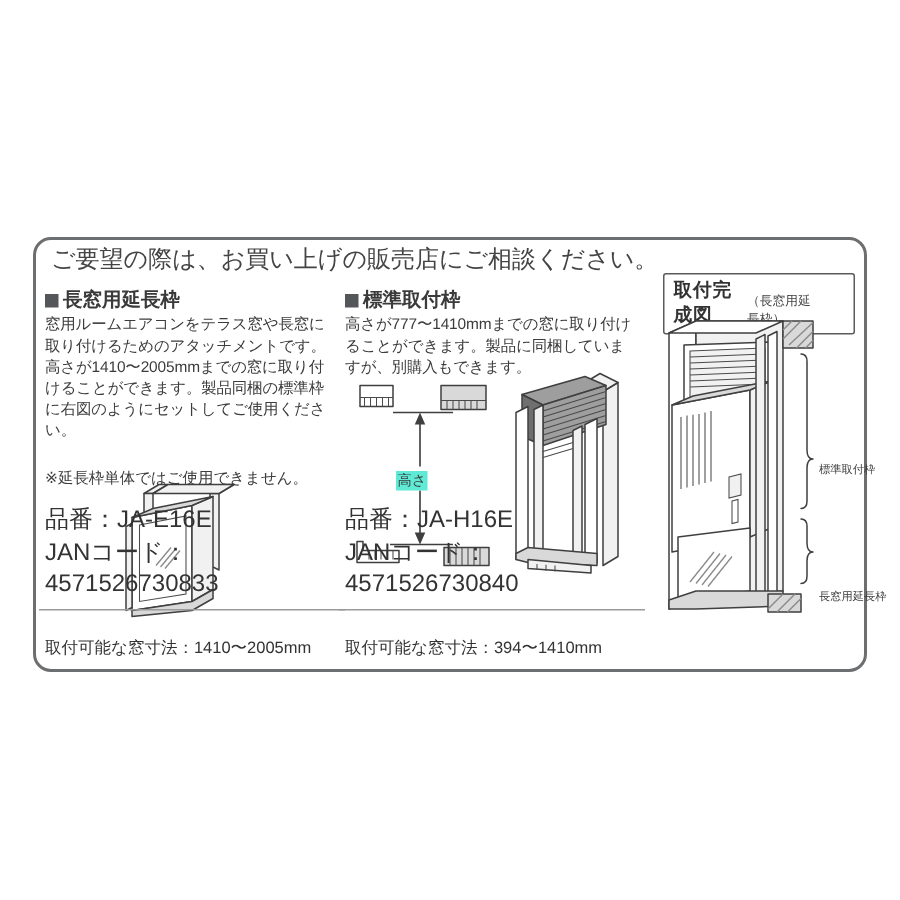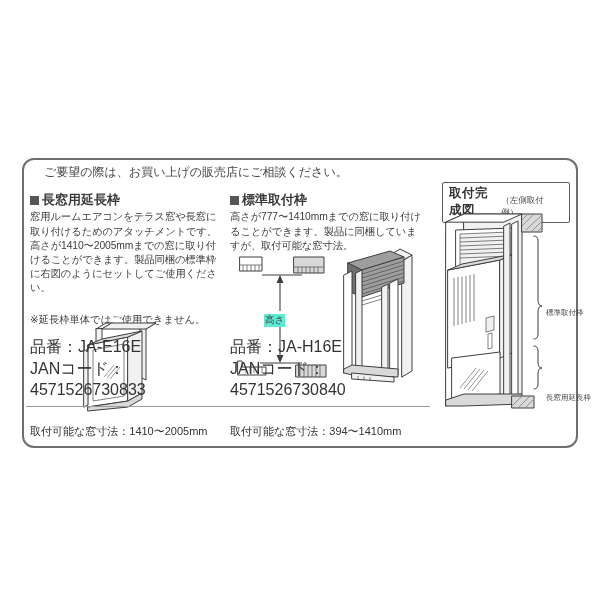--- a/index.html
+++ b/index.html
@@ -18,21 +18,21 @@
     border:2.5px solid #6d6e70;border-radius:12px;
     background:#ffffff;box-sizing:border-box;
   }
 
   
   .hdr{position:absolute;left:10px;top:6px;display:flex;align-items:flex-end;}
   .hdr-title{
     font-size:21px;font-weight:bold;letter-spacing:1px;color:#575757;
     line-height:1;
   }
-  .hdr-sub{font-size:12px;color:#444;margin-left:10px;line-height:1;padding-bottom:1px;}
+  .hdr-sub{font-size:16px;color:#444;line-height:1;padding-bottom:1px;}
 
   
   .cols{position:absolute;left:6px;top:33px;width:410px;height:250px;}
   .col{position:absolute;top:0;width:200px;height:250px;}
   .col-a{left:0;}
   .col-b{left:200px;}
 
   .sec-title{
     font-size:13px;font-weight:bold;color:#3a3a3a;line-height:1.1;
     margin:0 0 3px 0;display:flex;align-items:center;
@@ -134,21 +134,21 @@
         </div>
         <div class="rule"></div>
         <div class="dim">取付可能な窓寸法：1410〜2005mm</div>
       </div>
 
       <div class="col col-b">
         <div class="sec-title">
           <span class="sq"></span>
           <span>標準取付枠</span>
         </div>
-        <div class="body-txt">高さが777〜1410mmまでの窓に取り付けることができます。製品に同梱していますが、取付可能な窓寸法。</div>
+        <div class="body-txt">高さが777〜1410mmまでの窓に取り付けることができます。製品に同梱していますが、別購入もできます。</div>
 
         <div style="position:absolute;left:2px;top:62px;">
           <svg width="104" height="126" viewBox="0 0 104 126">
 
             <path class="ln f-w" d="M8 2 L30 2 L30 16 L8 16 Z"></path>
             <g class="ln-t">
               <line x1="11" y1="10" x2="11" y2="16"></line>
                 <line x1="15" y1="10" x2="15" y2="16"></line>
               <line x1="19" y1="10" x2="19" y2="16"></line>
                 <line x1="23" y1="10" x2="23" y2="16"></line>
@@ -245,21 +245,21 @@
         </div>
         <div class="rule"></div>
         <div class="dim">取付可能な窓寸法：394〜1410mm</div>
       </div>
 
     </div>
 
     <div class="rbox">
       <div class="rbox-hdr">
         <span class="t1">取付完成図</span>
-        <span class="t2">（左側取付例）</span>
+        <span class="t2">（長窓用延長枠）</span>
       </div>
 
       <div style="position:absolute;left:0px;top:26px;">
         <svg width="128" height="200" viewBox="0 0 128 200">
 
           <path class="ln f-w" d="M4 14 L22 6 L22 192 L4 198 Z"></path>
           <path class="ln f-l" d="M22 6 L80 6 L80 186 L22 192 Z"></path>
           <path class="ln f-w" d="M4 14 L22 6 L80 6 L62 14 Z"></path>
 
           <path class="ln f-m" d="M80 6 L100 6 L100 24 L80 24 Z"></path>

